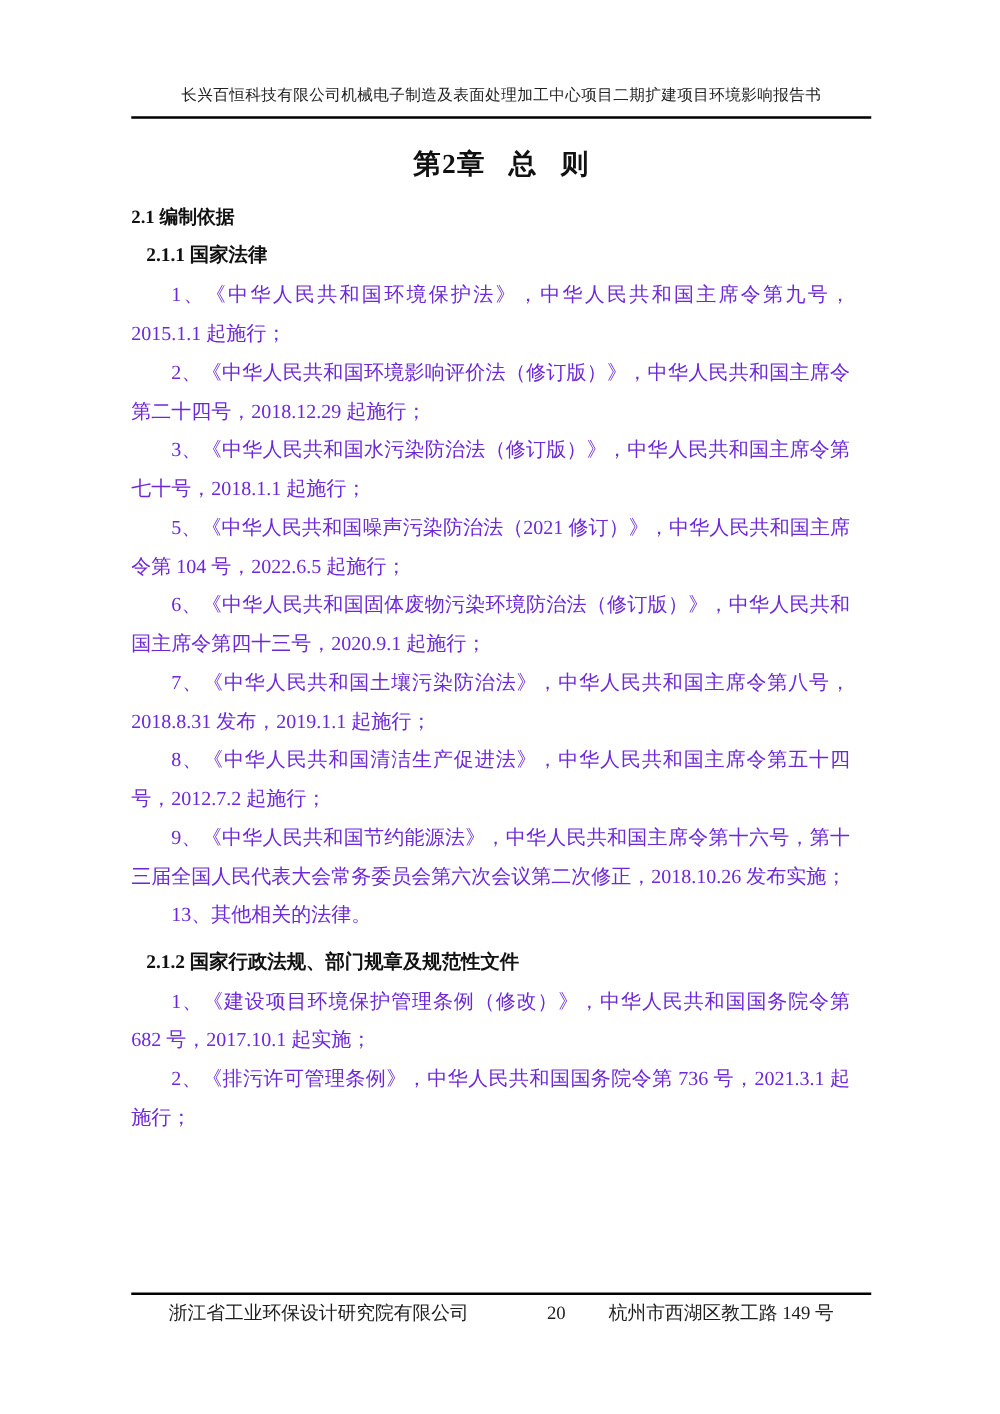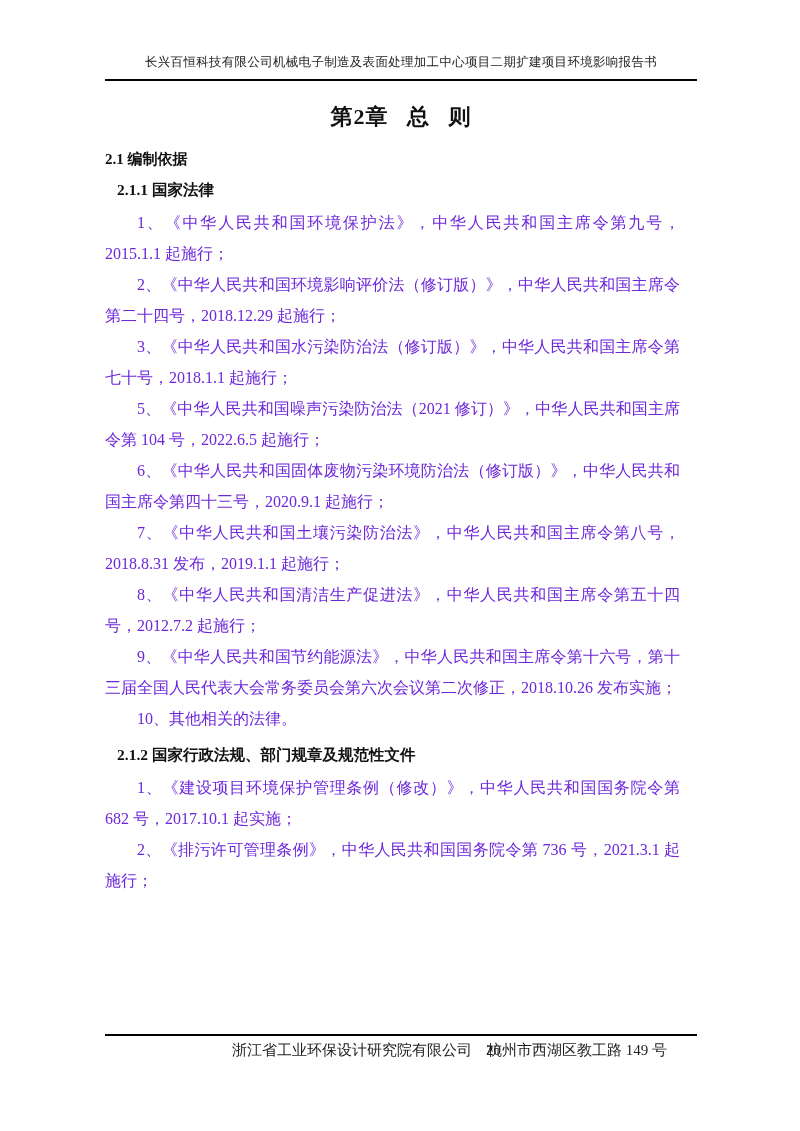--- a/index.html
+++ b/index.html
@@ -16,21 +16,21 @@
     font-family: "Liberation Serif", "DejaVu Serif", serif;
     overflow: hidden;
   }
   .content {
     position: absolute;
     left: 105px;
     top: 0;
     width: 592px;
   }
   .header {
-    padding-top: 54px;
+    padding-top: 68px;
     padding-bottom: 8px;
     border-bottom: 2.5px solid #000000;
     text-align: center;
   }
   .header-title {
     font-size: 12.5px;
     letter-spacing: 0.3px;
     color: #222222;
     white-space: nowrap;
   }
@@ -66,21 +66,21 @@
   }
   .footer {
     position: absolute;
     left: 105px;
     top: 1034px;
     width: 592px;
     box-sizing: border-box;
     border-top: 2.5px solid #000000;
     padding: 5px 30px 0 30px;
     display: flex;
-    justify-content: flex-end;
+    justify-content: space-between;
     align-items: baseline;
     font-size: 15px;
     color: #1c1c1c;
   }
   .footer .pgnum {
     position: relative;
     left: 14px;
   }
 </style>
 </head>
@@ -100,21 +100,21 @@
     <h3 class="subsec">2.1.1 国家法律</h3>
 
     <p class="item">1、《中华人民共和国环境保护法》，中华人民共和国主席令第九号，2015.1.1 起施行；</p>
     <p class="item">2、《中华人民共和国环境影响评价法（修订版）》，中华人民共和国主席令第二十四号，2018.12.29 起施行；</p>
     <p class="item">3、《中华人民共和国水污染防治法（修订版）》，中华人民共和国主席令第七十号，2018.1.1 起施行；</p>
     <p class="item">5、《中华人民共和国噪声污染防治法（2021 修订）》，中华人民共和国主席令第 104 号，2022.6.5 起施行；</p>
     <p class="item">6、《中华人民共和国固体废物污染环境防治法（修订版）》，中华人民共和国主席令第四十三号，2020.9.1 起施行；</p>
     <p class="item">7、《中华人民共和国土壤污染防治法》，中华人民共和国主席令第八号，2018.8.31 发布，2019.1.1 起施行；</p>
     <p class="item">8、《中华人民共和国清洁生产促进法》，中华人民共和国主席令第五十四号，2012.7.2 起施行；</p>
     <p class="item">9、《中华人民共和国节约能源法》，中华人民共和国主席令第十六号，第十三届全国人民代表大会常务委员会第六次会议第二次修正，2018.10.26 发布实施；</p>
-    <p class="item">10、其他相关的法律。</p>
+    <p class="item">13、其他相关的法律。</p>
 
     <h3 class="subsec">2.1.2 国家行政法规、部门规章及规范性文件</h3>
 
     <p class="item">1、《建设项目环境保护管理条例（修改）》，中华人民共和国国务院令第 682 号，2017.10.1 起实施；</p>
     <p class="item">2、《排污许可管理条例》，中华人民共和国国务院令第 736 号，2021.3.1 起施行；</p>
 
   </div>
 
   <div class="footer">
     <span>浙江省工业环保设计研究院有限公司</span>

